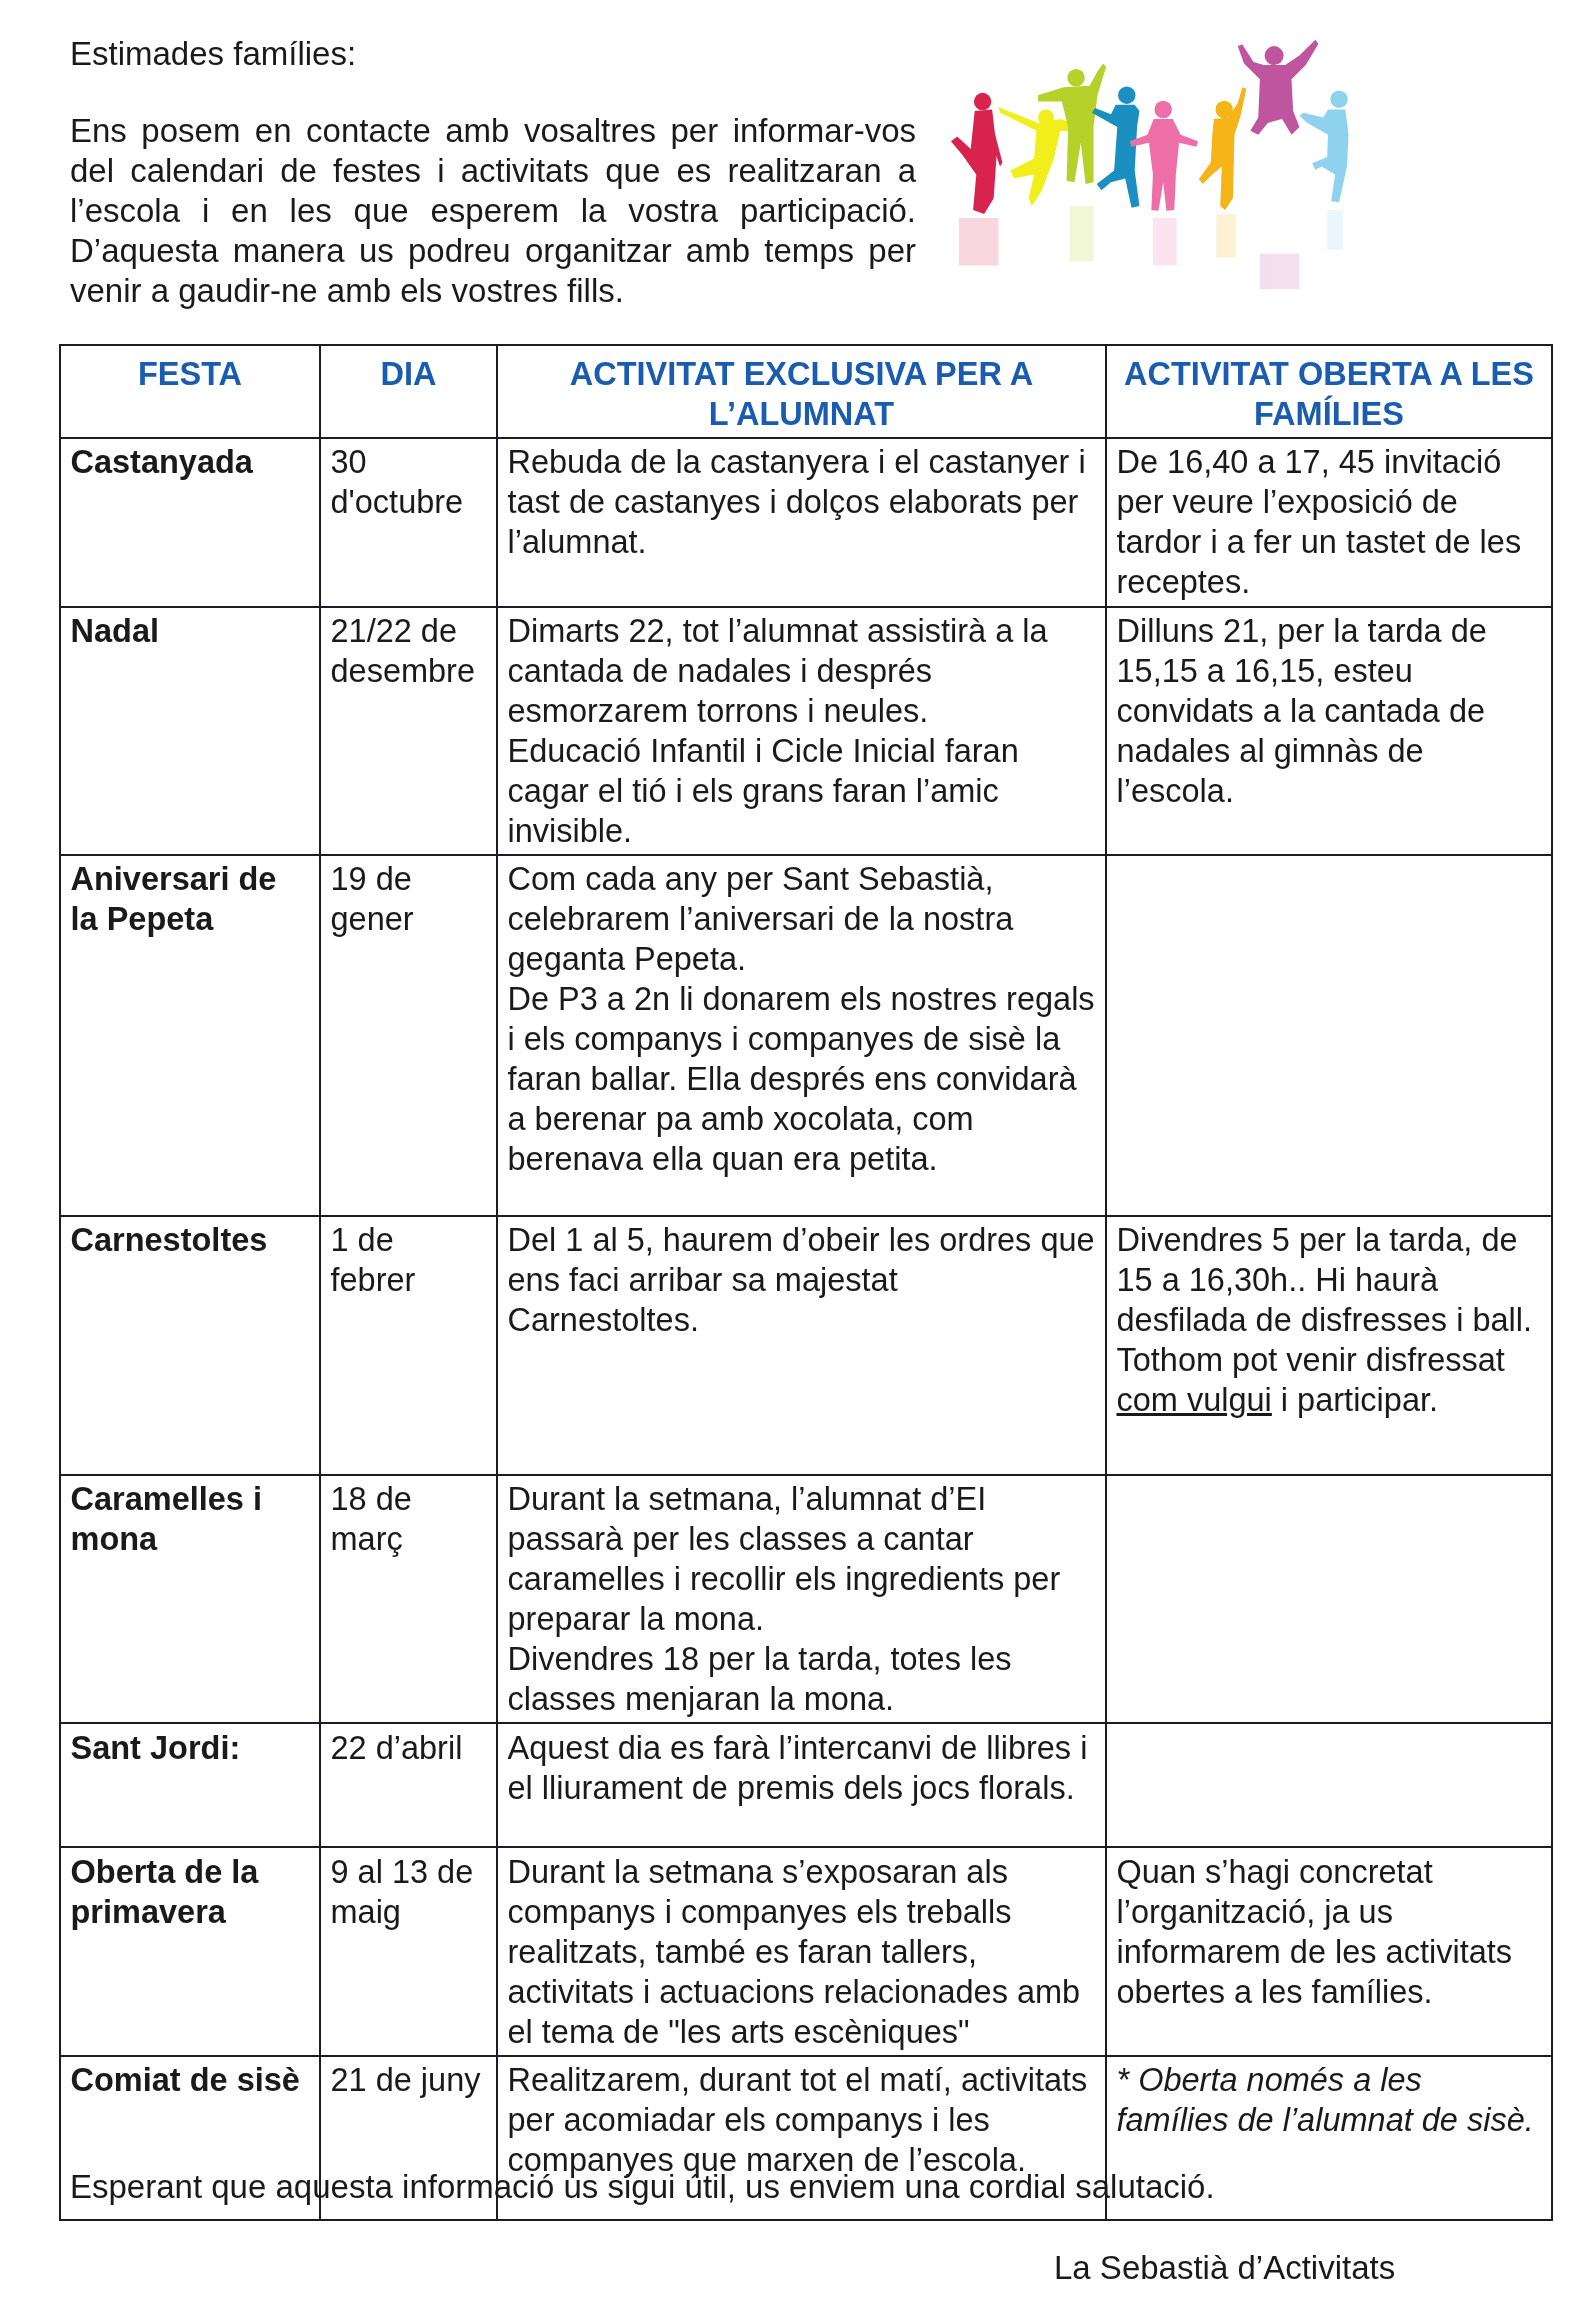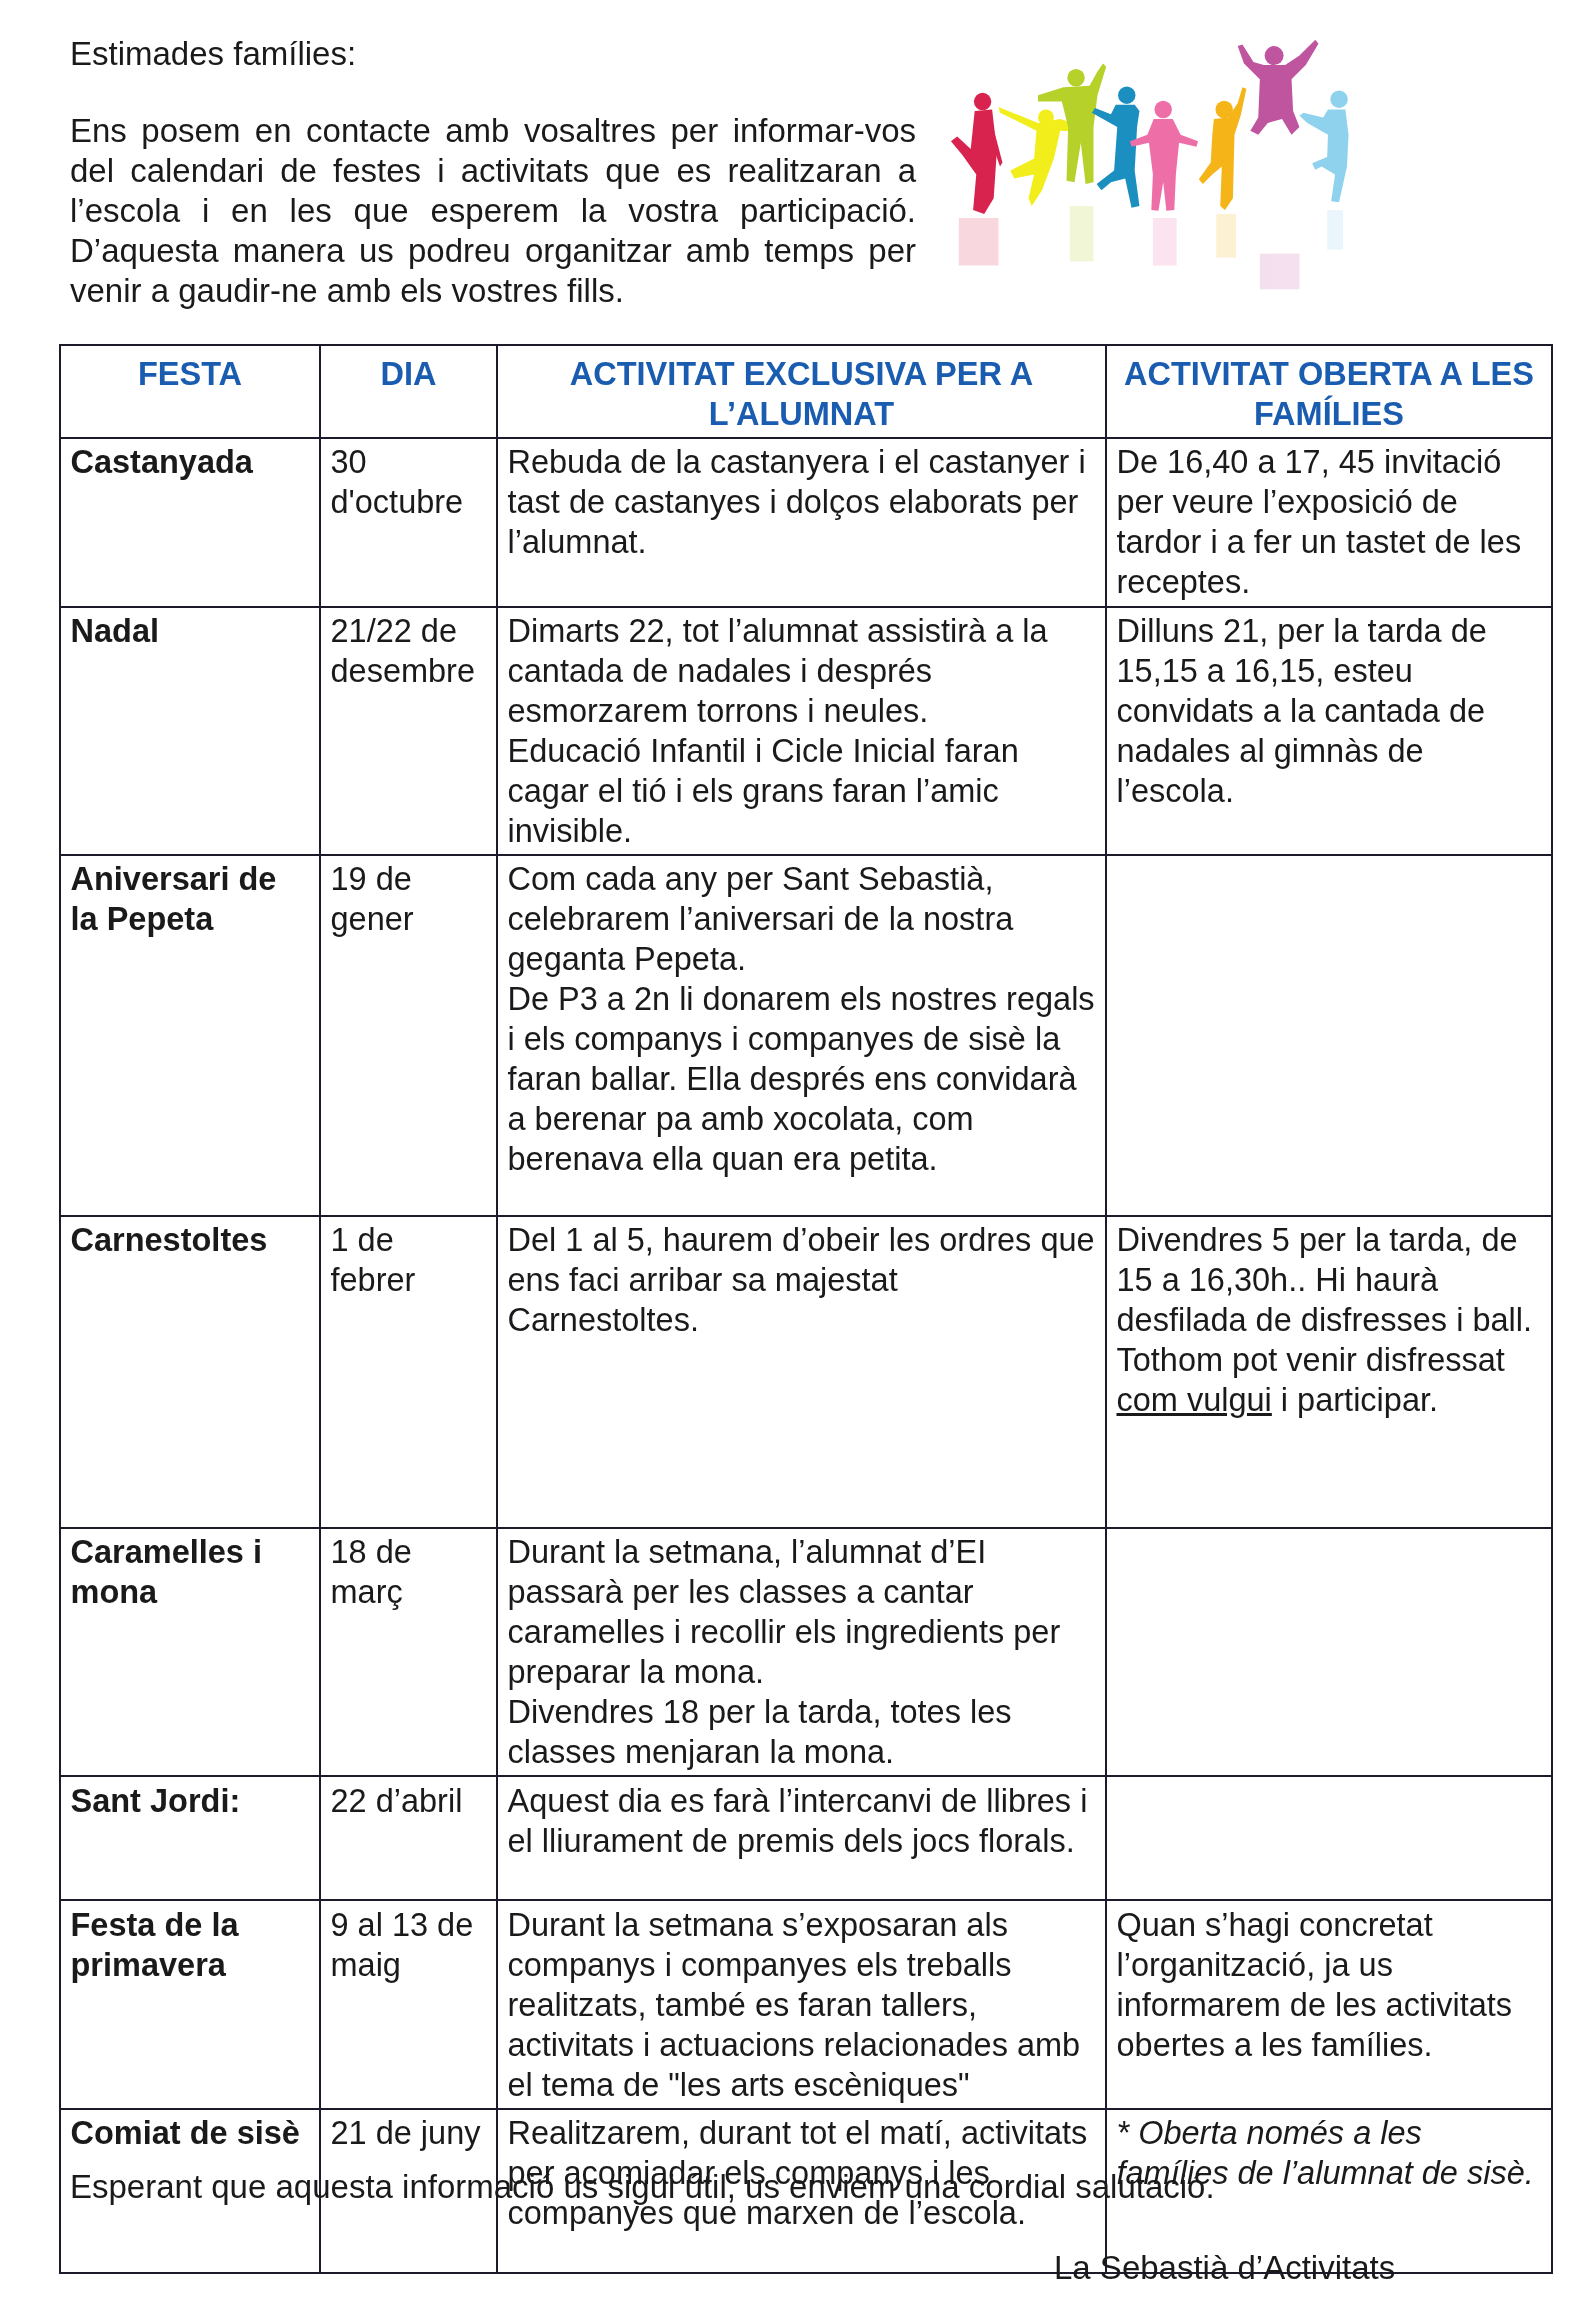--- a/index.html
+++ b/index.html
@@ -114,41 +114,41 @@
 Educació Infantil i Cicle Inicial faran cagar el tió i els grans faran l’amic invisible.</td>
     <td>Dilluns 21, per la tarda de 15,15 a 16,15, esteu convidats a la cantada de nadales al gimnàs de l’escola.</td>
   </tr>
   <tr style="height:361px">
     <td class="festa">Aniversari de la Pepeta</td>
     <td>19 de gener</td>
     <td style="white-space:pre-line">Com cada any per Sant Sebastià, celebrarem l’aniversari de la nostra geganta Pepeta.
 De P3 a 2n li donarem els nostres regals i els companys i companyes de sisè la faran ballar. Ella després ens convidarà a berenar pa amb xocolata, com berenava ella quan era petita.</td>
     <td></td>
   </tr>
-  <tr style="height:312px">
+  <tr style="height:259px">
     <td class="festa">Carnestoltes</td>
     <td>1 de febrer</td>
     <td>Del 1 al 5, haurem d’obeir les ordres que ens faci arribar sa majestat Carnestoltes.</td>
     <td><span>Divendres 5 per la tarda, de 15 a 16,30h.. Hi haurà desfilada de disfresses i ball. Tothom pot venir disfressat </span><span class="u">com vulgui</span><span> i participar.</span></td>
   </tr>
   <tr style="height:241px">
     <td class="festa">Caramelles i mona</td>
     <td>18 de març</td>
     <td style="white-space:pre-line">Durant la setmana, l’alumnat d’EI passarà per les classes a cantar caramelles i recollir els ingredients per preparar la mona.
 Divendres 18 per la tarda, totes les classes menjaran la mona.</td>
     <td></td>
   </tr>
   <tr style="height:124px">
     <td class="festa">Sant Jordi:</td>
     <td>22 d’abril</td>
     <td>Aquest dia es farà l’intercanvi de llibres i el lliurament de premis dels jocs florals.</td>
     <td></td>
   </tr>
   <tr style="height:200px">
-    <td class="festa">Festa de la primavera</td>
+    <td class="festa">Oberta de la primavera</td>
     <td>9 al 13 de maig</td>
     <td>Durant la setmana s’exposaran als companys i companyes els treballs realitzats, també es faran tallers, activitats i actuacions relacionades amb el tema de "les arts escèniques"</td>
     <td>Quan s’hagi concretat l’organització, ja us informarem de les activitats obertes a les famílies.</td>
   </tr>
   <tr style="height:164px">
     <td class="festa">Comiat de sisè</td>
     <td>21 de juny</td>
     <td>Realitzarem, durant tot el matí, activitats per acomiadar els companys i les companyes que marxen de l’escola.</td>
     <td class="ital">* Oberta només a les famílies de l’alumnat de sisè.</td>
   </tr>

